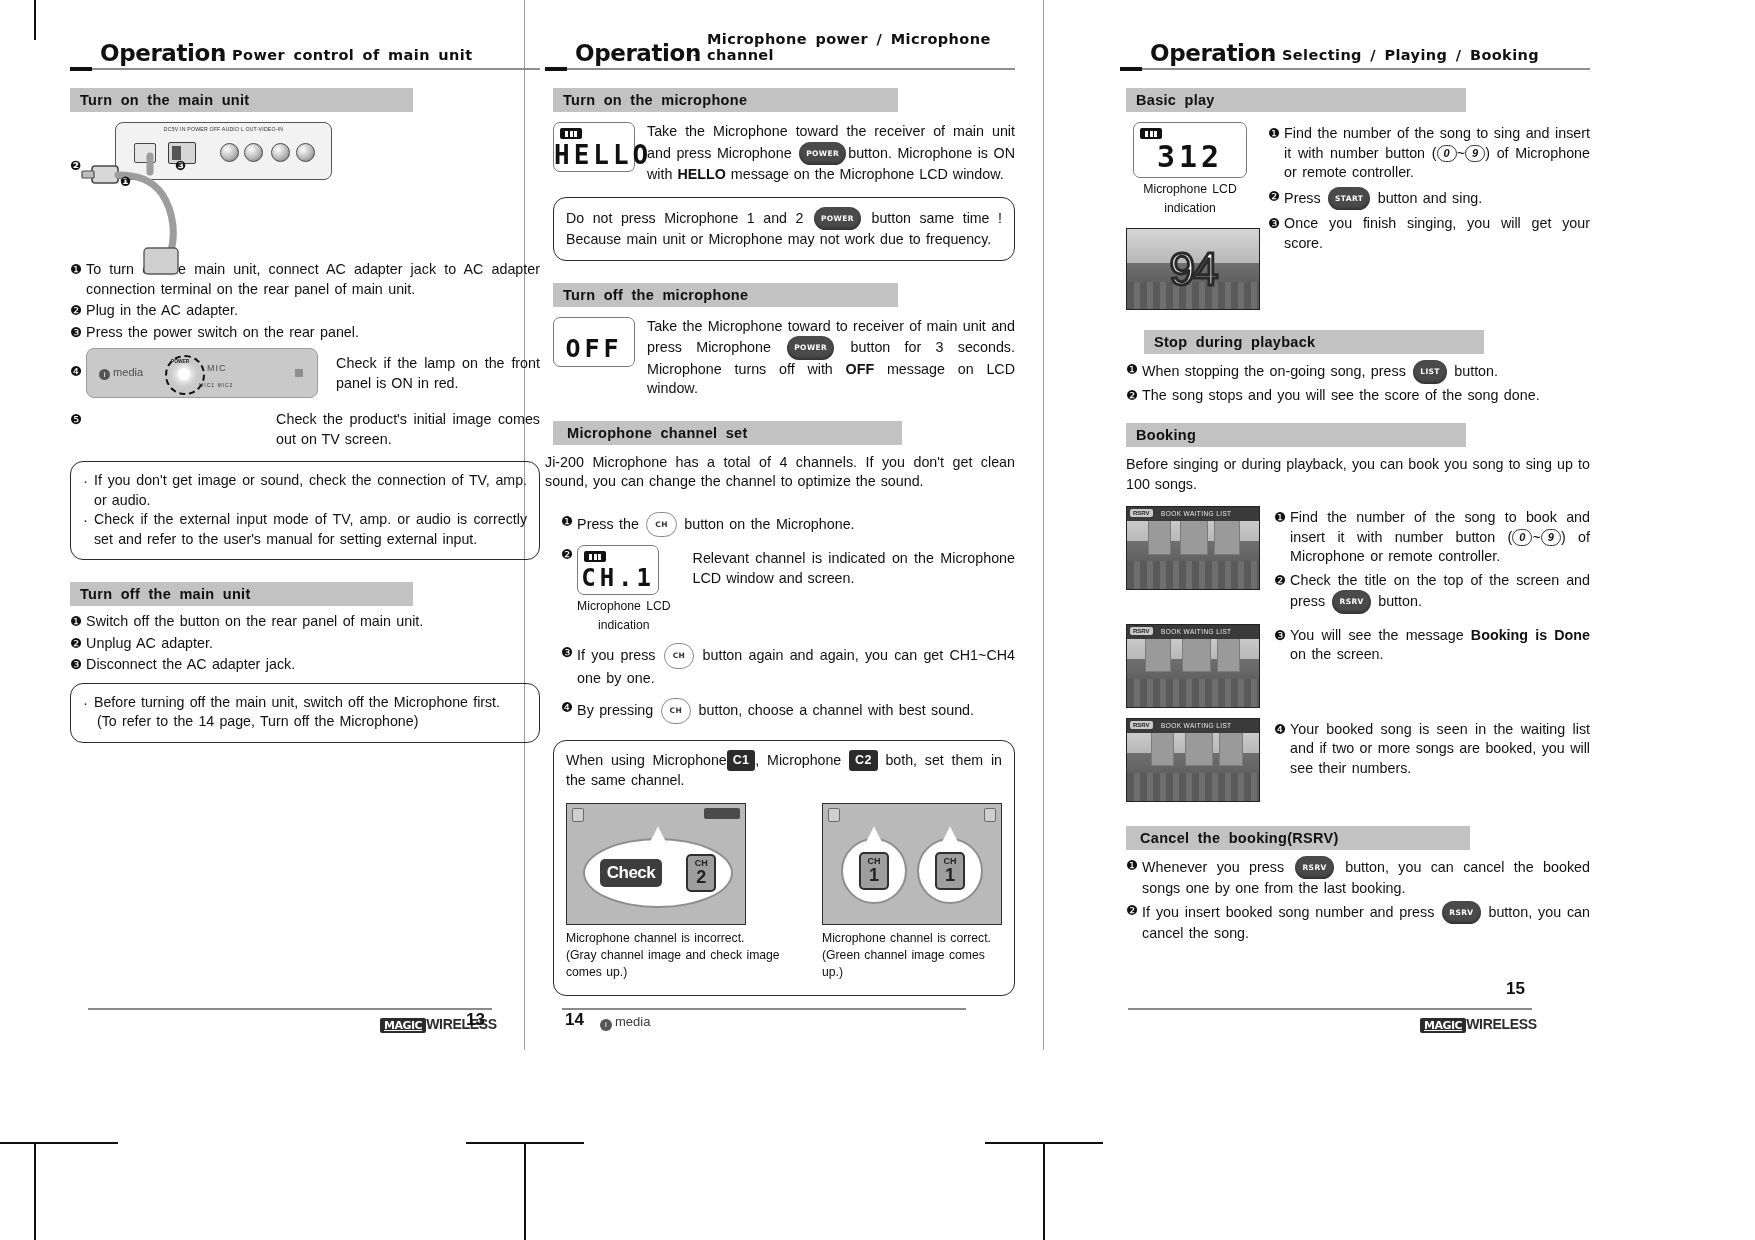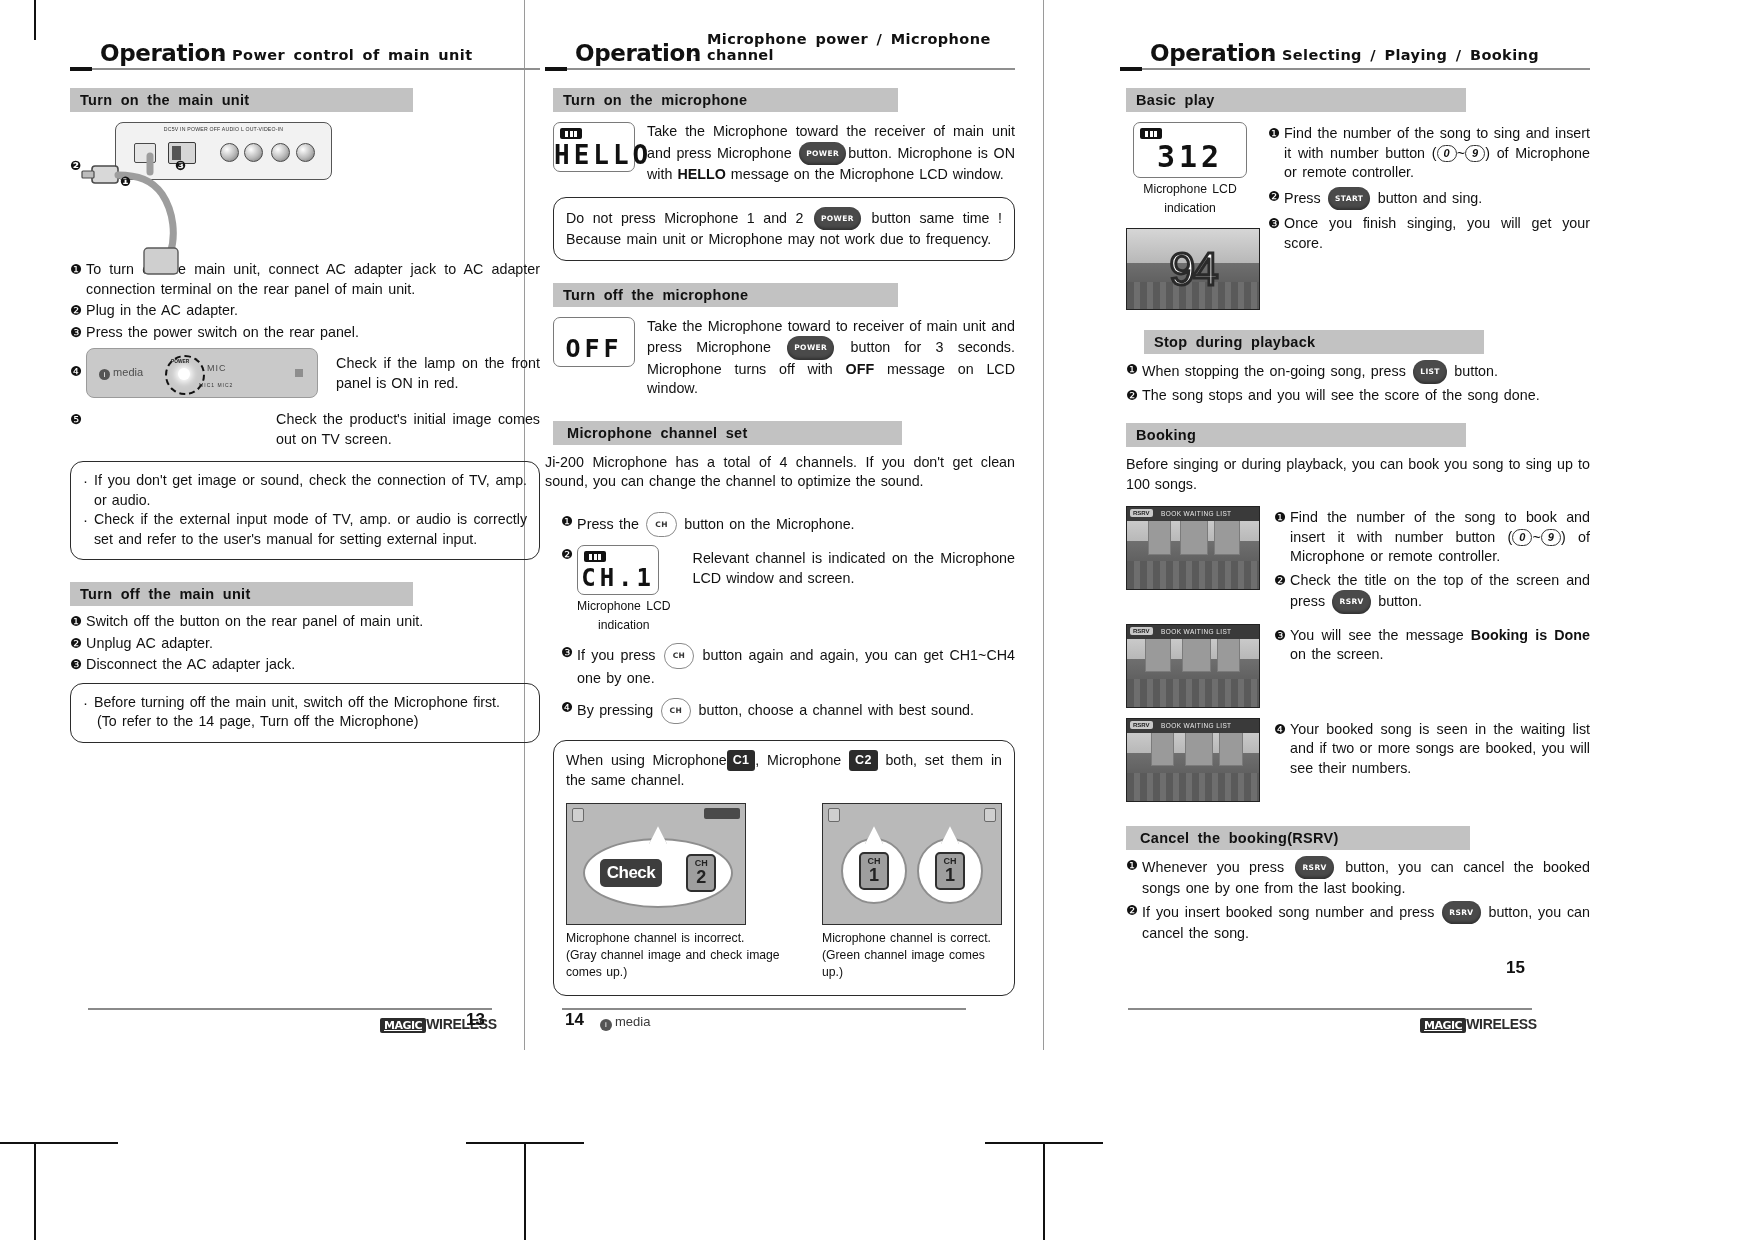--- a/index.html
+++ b/index.html
@@ -668,15 +668,15 @@
         <span class="pill">RSRV</span>
         <span>button, you can cancel the song.</span>
       </span>
     </div>
   </div>
 
   <div class="footrule" style="left:1128px;top:1008px;width:404px;"></div>
   <div style="position:absolute;left:1420px;top:1015px;">
     <span class="magic">MAGIC</span><span class="wireless">WIRELESS</span>
   </div>
-  <div style="position:absolute;left:1506px;top:958px;" class="pageno">15</div>
+  <div style="position:absolute;left:1506px;top:979px;" class="pageno">15</div>
 
 </div>
 
 </body></html>

